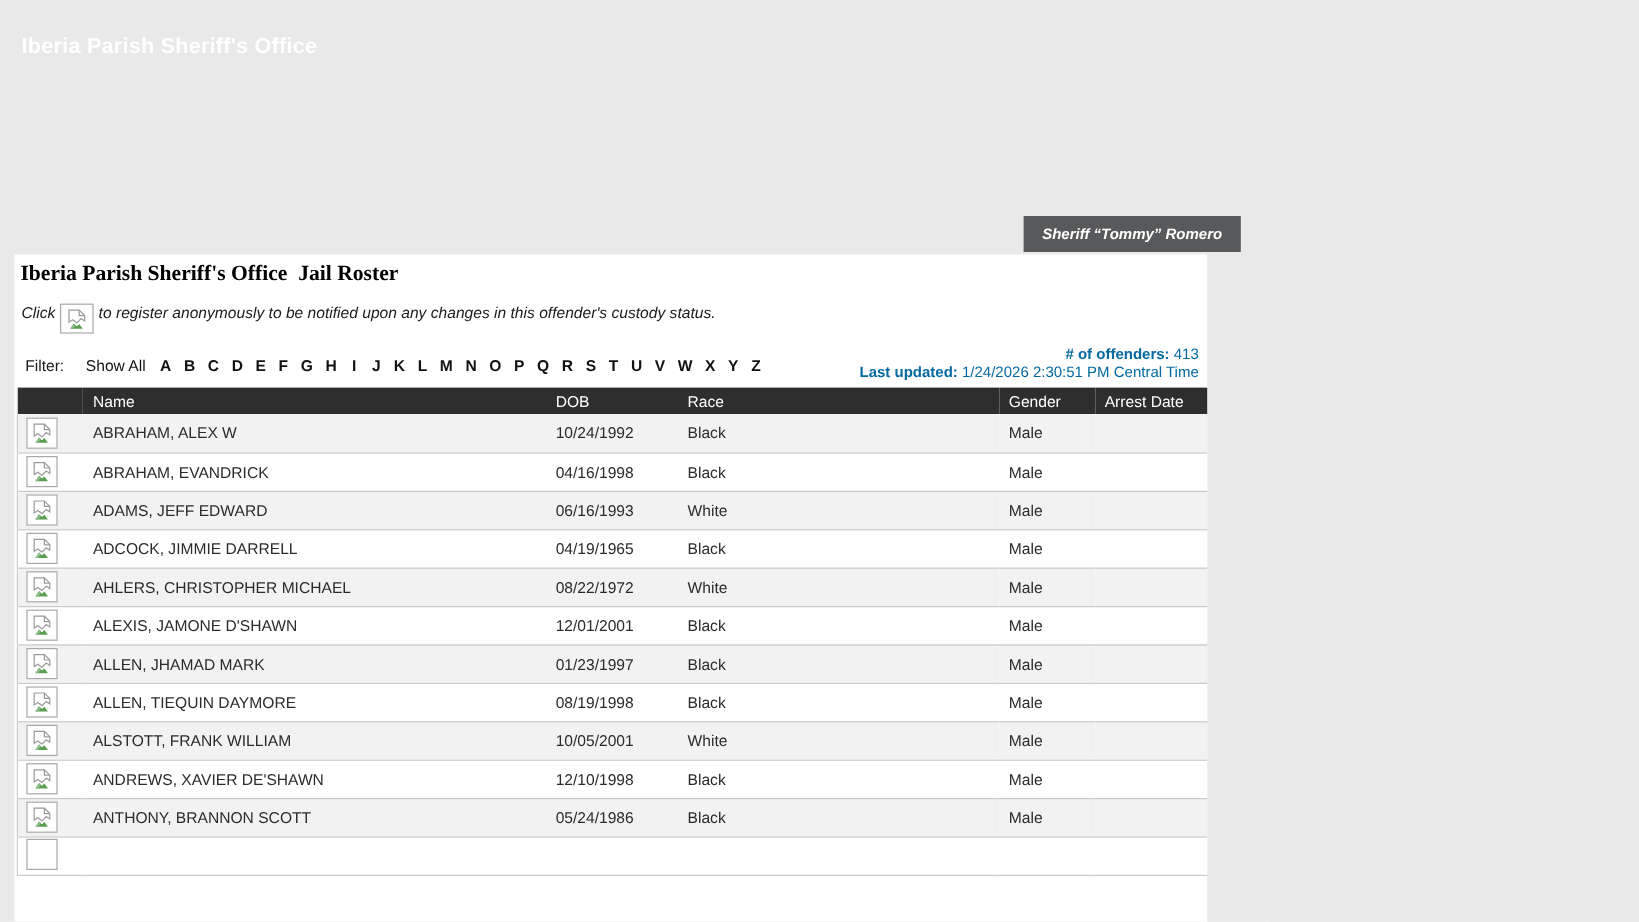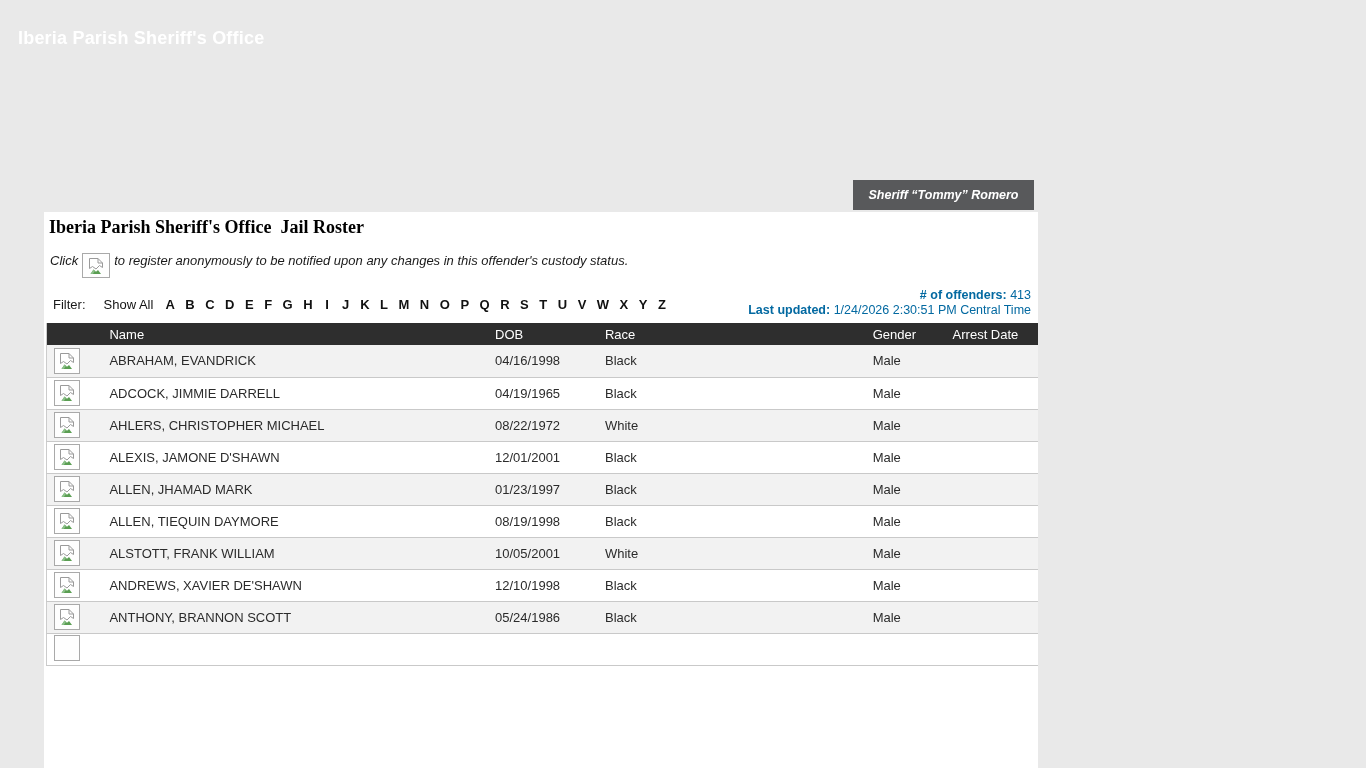--- a/index.html
+++ b/index.html
@@ -19,21 +19,20 @@
     width: 181px; height: 30px;
     background: #58595b; color: #ffffff;
     display: flex; align-items: center; justify-content: center;
     font-size: 12.5px; font-weight: bold; font-style: italic;
   }
   .panel {
     position: absolute; left: 12px; top: 212px;
     width: 994px; height: 556px;
     background: #ffffff;
     overflow: hidden;
-    margin-left: 32px;
   }
   .panel-title {
     position: absolute; left: 5px; top: 5px;
     font-family: "Liberation Serif", serif;
     font-size: 18px; font-weight: bold; color: #000;
     white-space: pre-wrap;
   }
   .register-line {
     position: absolute; left: 4px; top: 41px;
     display: flex; 
@@ -173,23 +172,53 @@
     <tbody>
         <tr>
           <td class="photo-cell"><span class="img-box row-img-box">
               <svg width="17" height="18" viewBox="0 0 17 18">
                 <path d="M1.5 1.5 H10 L14.5 6 V10.5 L11.5 8.5 L8 12 L4.5 9.5 L1.5 11.5 Z" fill="#ffffff" stroke="#9a9a9a" stroke-width="1"></path>
                 <path d="M10 1.5 V6 H14.5" fill="none" stroke="#9a9a9a" stroke-width="1"></path>
                 <path d="M2.5 17 L5.5 12.5 L8 14.8 L10 13 L13 17 Z" fill="#5a9e52"></path>
                 <path d="M2.5 17 L5.5 12.5 L7 13.9 L4.8 17 Z" fill="#8cc08a"></path>
               </svg>
             </span></td>
+          <td>ABRAHAM, ALEX W</td>
+          <td>10/24/1992</td>
+          <td>Black</td>
+          <td>Male</td>
+          <td></td>
+        </tr>
+        <tr>
+          <td class="photo-cell"><span class="img-box row-img-box">
+              <svg width="17" height="18" viewBox="0 0 17 18">
+                <path d="M1.5 1.5 H10 L14.5 6 V10.5 L11.5 8.5 L8 12 L4.5 9.5 L1.5 11.5 Z" fill="#ffffff" stroke="#9a9a9a" stroke-width="1"></path>
+                <path d="M10 1.5 V6 H14.5" fill="none" stroke="#9a9a9a" stroke-width="1"></path>
+                <path d="M2.5 17 L5.5 12.5 L8 14.8 L10 13 L13 17 Z" fill="#5a9e52"></path>
+                <path d="M2.5 17 L5.5 12.5 L7 13.9 L4.8 17 Z" fill="#8cc08a"></path>
+              </svg>
+            </span></td>
           <td>ABRAHAM, EVANDRICK</td>
           <td>04/16/1998</td>
           <td>Black</td>
+          <td>Male</td>
+          <td></td>
+        </tr>
+        <tr>
+          <td class="photo-cell"><span class="img-box row-img-box">
+              <svg width="17" height="18" viewBox="0 0 17 18">
+                <path d="M1.5 1.5 H10 L14.5 6 V10.5 L11.5 8.5 L8 12 L4.5 9.5 L1.5 11.5 Z" fill="#ffffff" stroke="#9a9a9a" stroke-width="1"></path>
+                <path d="M10 1.5 V6 H14.5" fill="none" stroke="#9a9a9a" stroke-width="1"></path>
+                <path d="M2.5 17 L5.5 12.5 L8 14.8 L10 13 L13 17 Z" fill="#5a9e52"></path>
+                <path d="M2.5 17 L5.5 12.5 L7 13.9 L4.8 17 Z" fill="#8cc08a"></path>
+              </svg>
+            </span></td>
+          <td>ADAMS, JEFF EDWARD</td>
+          <td>06/16/1993</td>
+          <td>White</td>
           <td>Male</td>
           <td></td>
         </tr>
         <tr>
           <td class="photo-cell"><span class="img-box row-img-box">
               <svg width="17" height="18" viewBox="0 0 17 18">
                 <path d="M1.5 1.5 H10 L14.5 6 V10.5 L11.5 8.5 L8 12 L4.5 9.5 L1.5 11.5 Z" fill="#ffffff" stroke="#9a9a9a" stroke-width="1"></path>
                 <path d="M10 1.5 V6 H14.5" fill="none" stroke="#9a9a9a" stroke-width="1"></path>
                 <path d="M2.5 17 L5.5 12.5 L8 14.8 L10 13 L13 17 Z" fill="#5a9e52"></path>
                 <path d="M2.5 17 L5.5 12.5 L7 13.9 L4.8 17 Z" fill="#8cc08a"></path>

